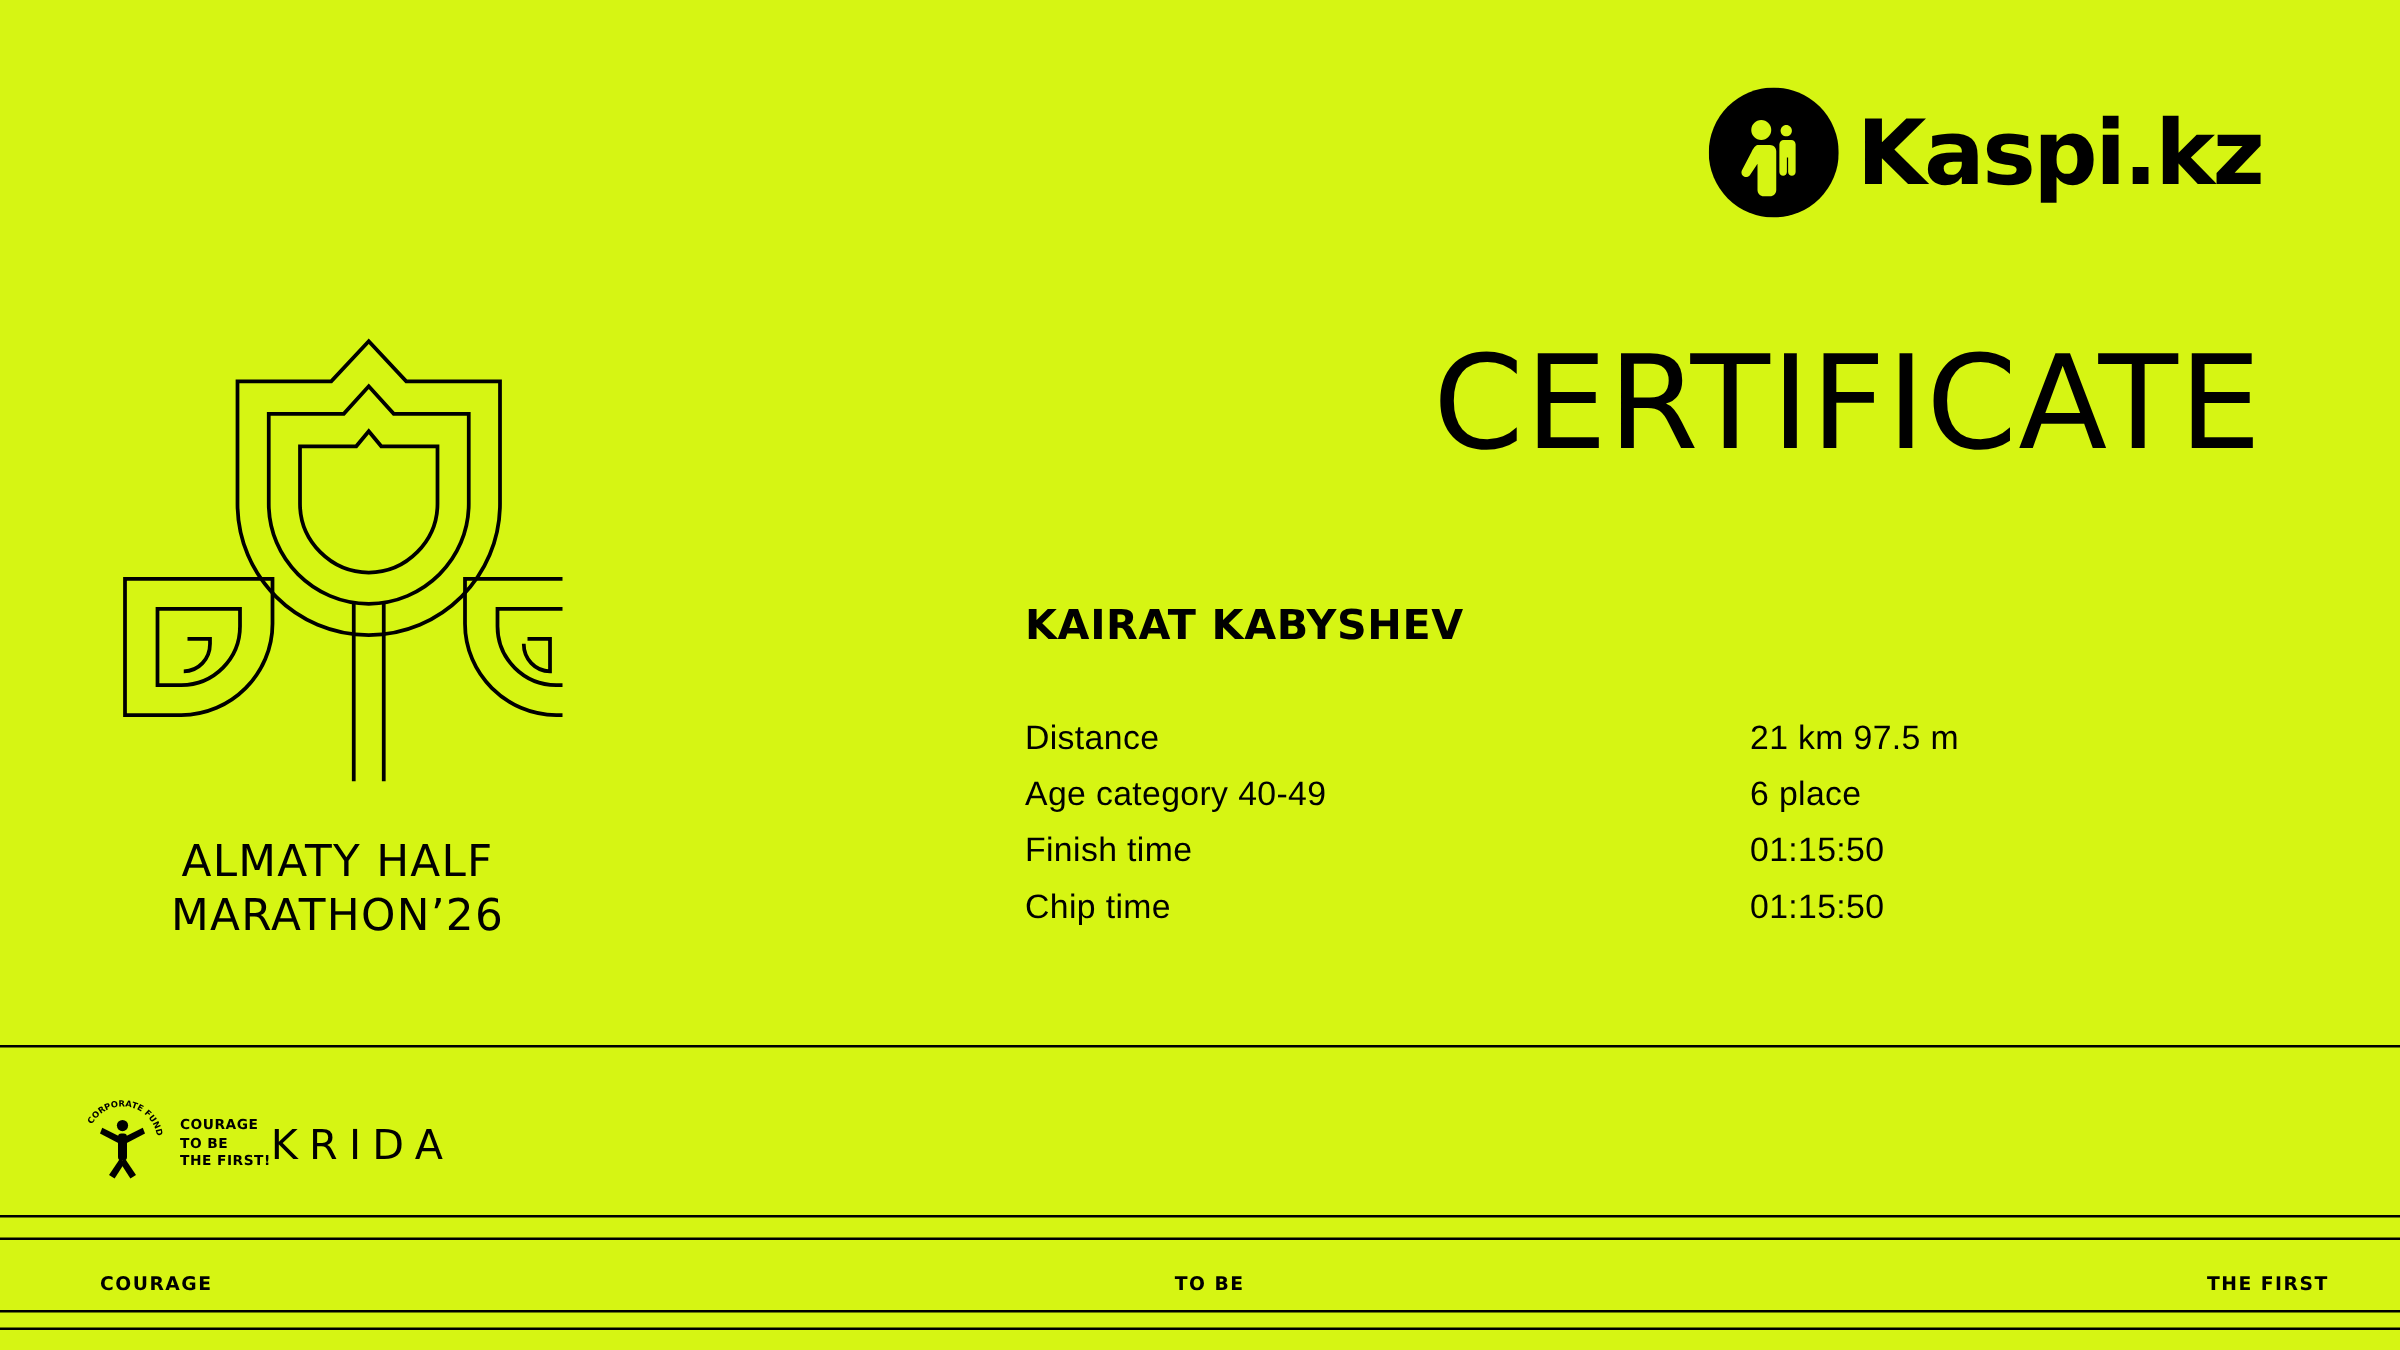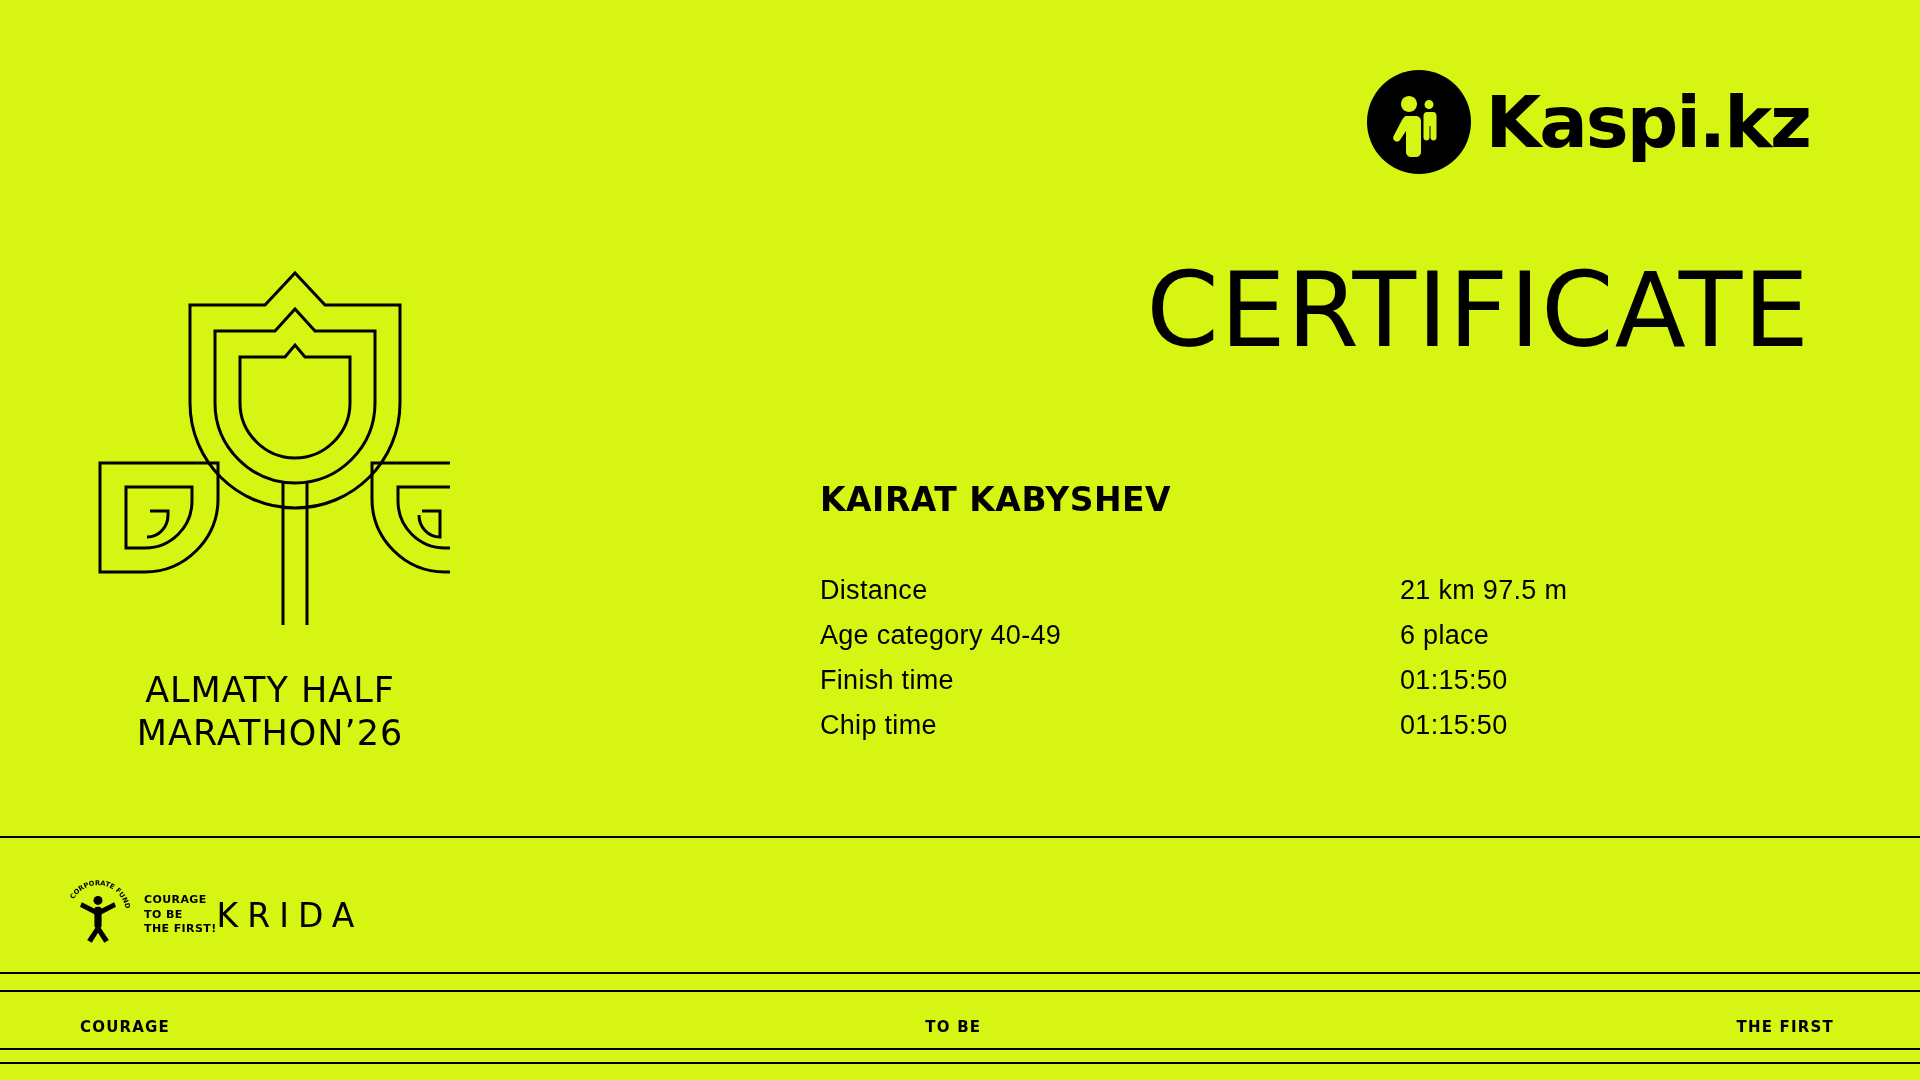--- a/index.html
+++ b/index.html
@@ -41,21 +41,21 @@
     font-weight: bold;
     font-size: 72px;
     letter-spacing: -2px;
     line-height: 1;
     white-space: nowrap;
   }
 
   
   .cert-title {
     position: absolute;
-    top: 258px;
+    top: 270px;
     right: 110px;
     font-family: "DejaVu Sans", sans-serif;
     font-size: 104px;
     letter-spacing: 1px;
     line-height: 1;
     white-space: nowrap;
   }
 
   
   .athlete-name {
@@ -171,21 +171,21 @@
     width: 100%;
     display: flex;
     align-items: center;
     font-family: "DejaVu Sans", sans-serif;
     font-size: 15px;
     font-weight: bold;
     letter-spacing: 1.2px;
   }
   .slogan-left { margin-left: 80px; }
   .slogan-center { margin-left: auto; margin-right: auto; }
-  .slogan-right { margin-right: 86px; }
+  .slogan-right { margin-right: 57px; }
 </style>
 </head>
 <body>
 
 <div class="certificate">
 
   <div class="brand">
     <span class="brand-mark">
       <svg viewBox="0 0 104 104" width="104" height="104" aria-hidden="true">
         <circle cx="52" cy="52" r="52" fill="#000"></circle>

